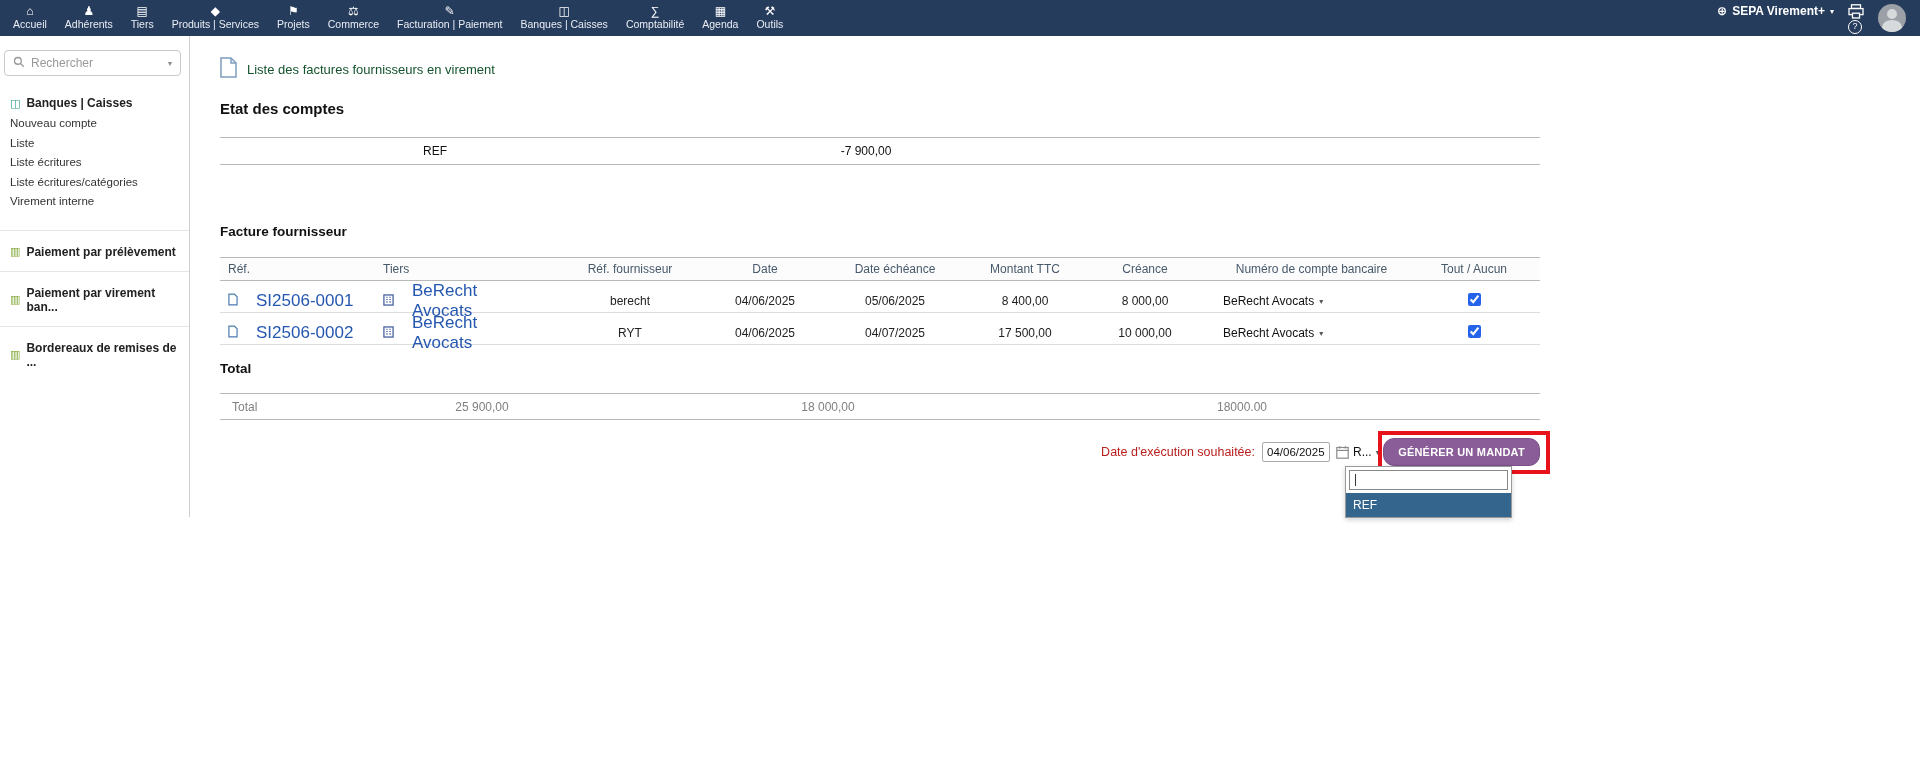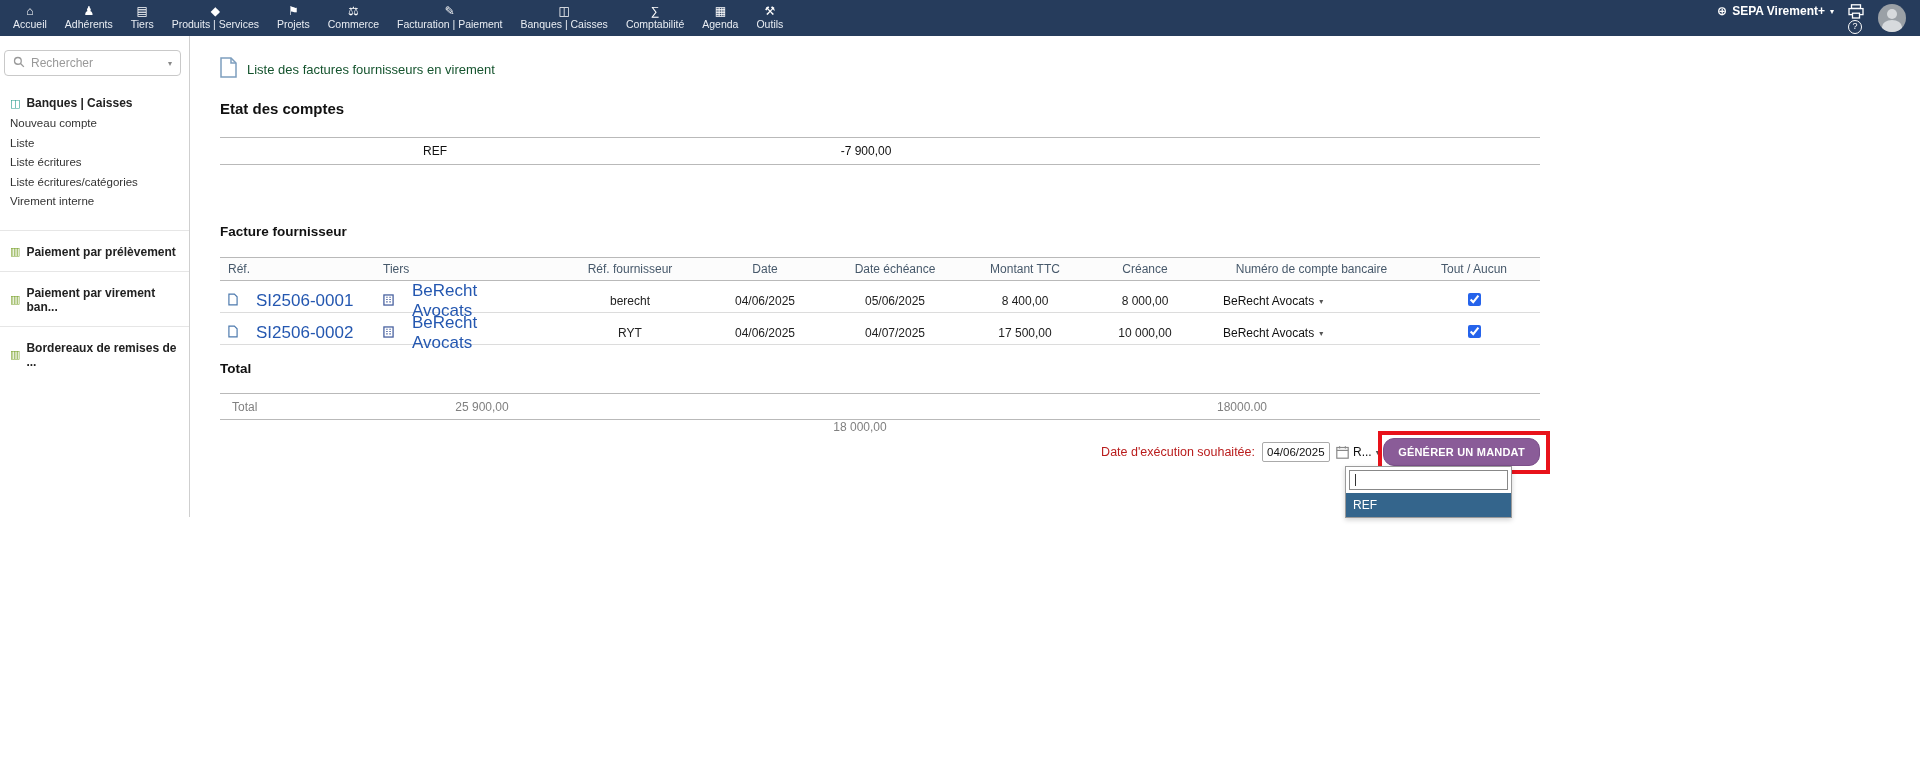--- a/index.html
+++ b/index.html
@@ -63,21 +63,21 @@
   .ref-link { color:#2457b0; text-decoration:none; cursor:pointer; display:inline-flex; align-items:center; gap:18px; font-size:17px; }
   .mini-select { display:inline-flex; align-items:center; gap:5px; font-size:12px; color:#111; cursor:pointer; }
   .mini-select .caret { font-size:8px; color:#555; }
   input[type="checkbox"] { width:13px; height:13px; accent-color:#2563eb; cursor:pointer; }
 
   .tot-table { position:absolute; left:0; top:357px; width:1320px; border-top:1px solid #b9b9b9;
     border-bottom:1px solid #b9b9b9; height:27px; }
   .tot-row { position:relative; height:100%; font-size:12px; color:#808080; }
   .tot-label { position:absolute; left:12px; top:6px; }
   .tot-v { position:absolute; top:6px; transform:translateX(-50%); }
-  .tot-v1 { left:262px; } .tot-v2 { left:640px;margin-top:20px; } .tot-v3 { left:997px;margin-left:25px; }
+  .tot-v1 { left:262px; } .tot-v2 { left:608px; } .tot-v3 { left:997px;margin-left:25px; }
 
   
   .action-row { position:absolute; left:0; top:402px; width:1320px; height:32px; }
   .act-label { position:absolute; right:285px; top:7px; font-size:12.5px; color:#b91c1c; }
   .date-input { position:absolute; left:1042px; top:4px; width:68px; height:20px; border:1px solid #aaa;
     border-radius:2px; font-size:11.5px; padding:0 4px; color:#111; font-family:inherit; }
   .cal-ic { position:absolute; left:1116px; top:7px; cursor:pointer; }
   .acct-select { position:absolute; left:1133px; top:7px; display:flex; align-items:center; gap:4px;
     font-size:12px; color:#111; cursor:pointer; }
   .acct-select .caret { font-size:8px; color:#555; }

